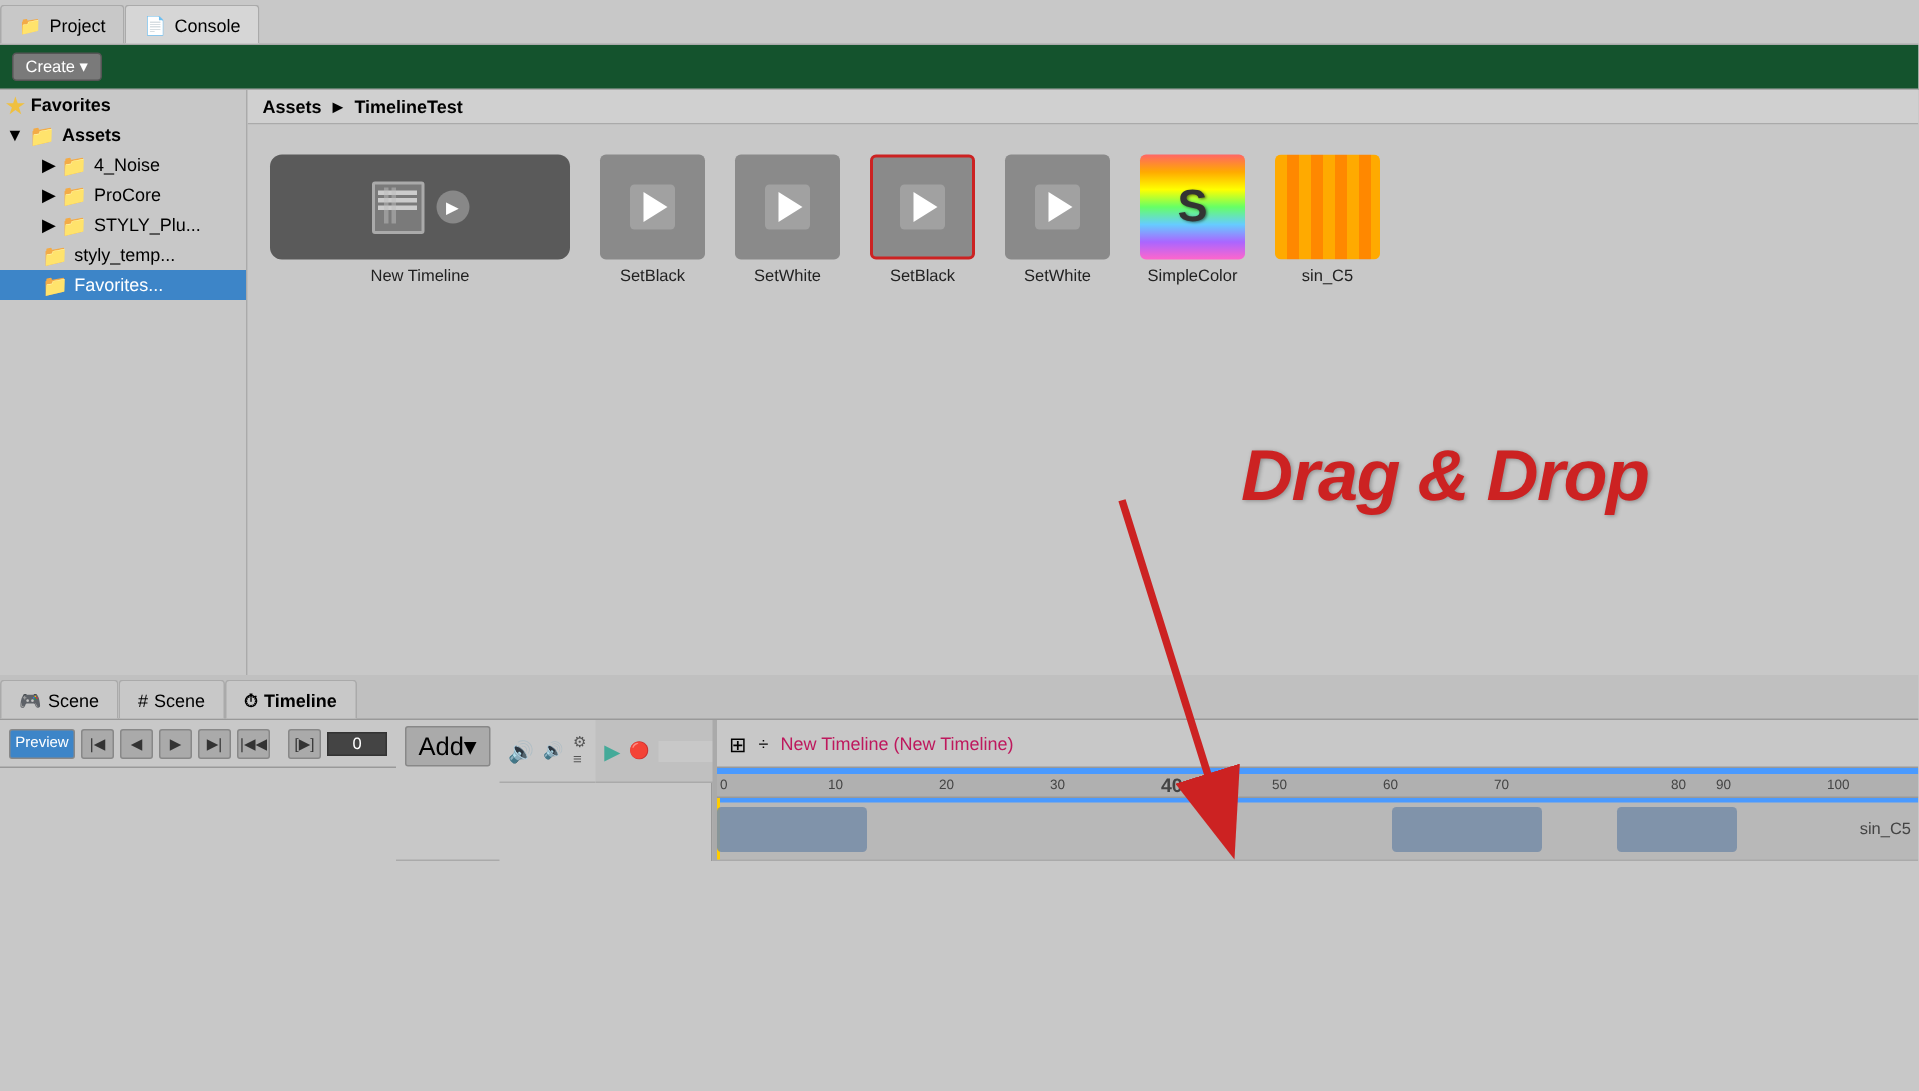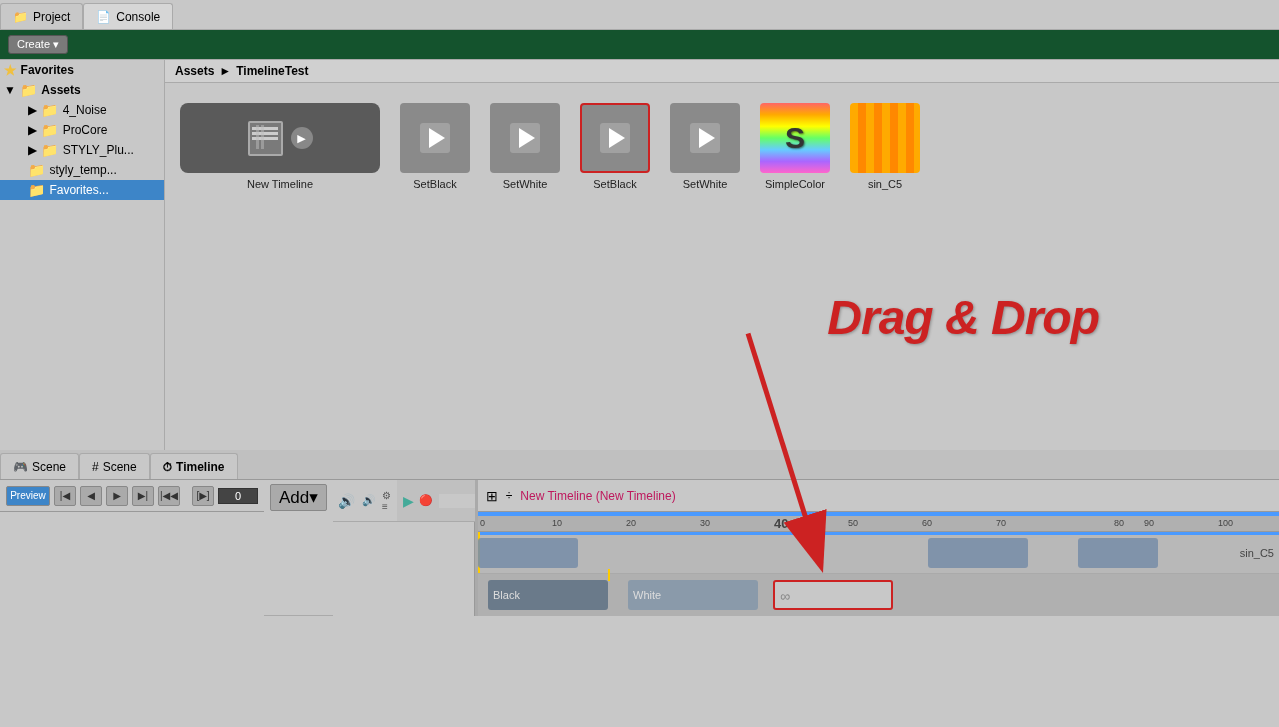--- a/index.html
+++ b/index.html
@@ -718,36 +718,20 @@
 
           <div class="audio-block" style="left:0px; width:100px;"></div>
           <div class="audio-block" style="left:450px; width:100px;"></div>
           <div class="audio-block" style="left:600px; width:80px;"></div>
 
           <div class="sin-c5-label">
             <span>sin_C5</span>
           </div>
         </div>
 
-        <div class="cube-track-timeline">
-
-          <div class="cube-yellow-tick" style="left:130px;"></div>
-
-          <div class="cube-block black-block" style="left:10px; width:120px;">
-            <span style="font-size:11px; color:#ddd; padding:0 5px; line-height:30px; display:block;">Black</span>
-          </div>
-
-          <div class="cube-block white-block" style="left:150px; width:130px;">
-            <span style="font-size:11px; color:#ddd; padding:0 5px; line-height:30px; display:block;">White</span>
-          </div>
-
-          <div class="cube-block drop-target" style="left:295px; width:120px;">
-            <span style="font-size:14px; color:#888; padding:0 5px; line-height:28px; display:block;">∞</span>
-          </div>
-        </div>
 
       </div>
     </div>
   </div>
 </div>
 
 <div class="drag-drop-text">
   <span>Drag &amp; Drop</span>
 </div>
 

